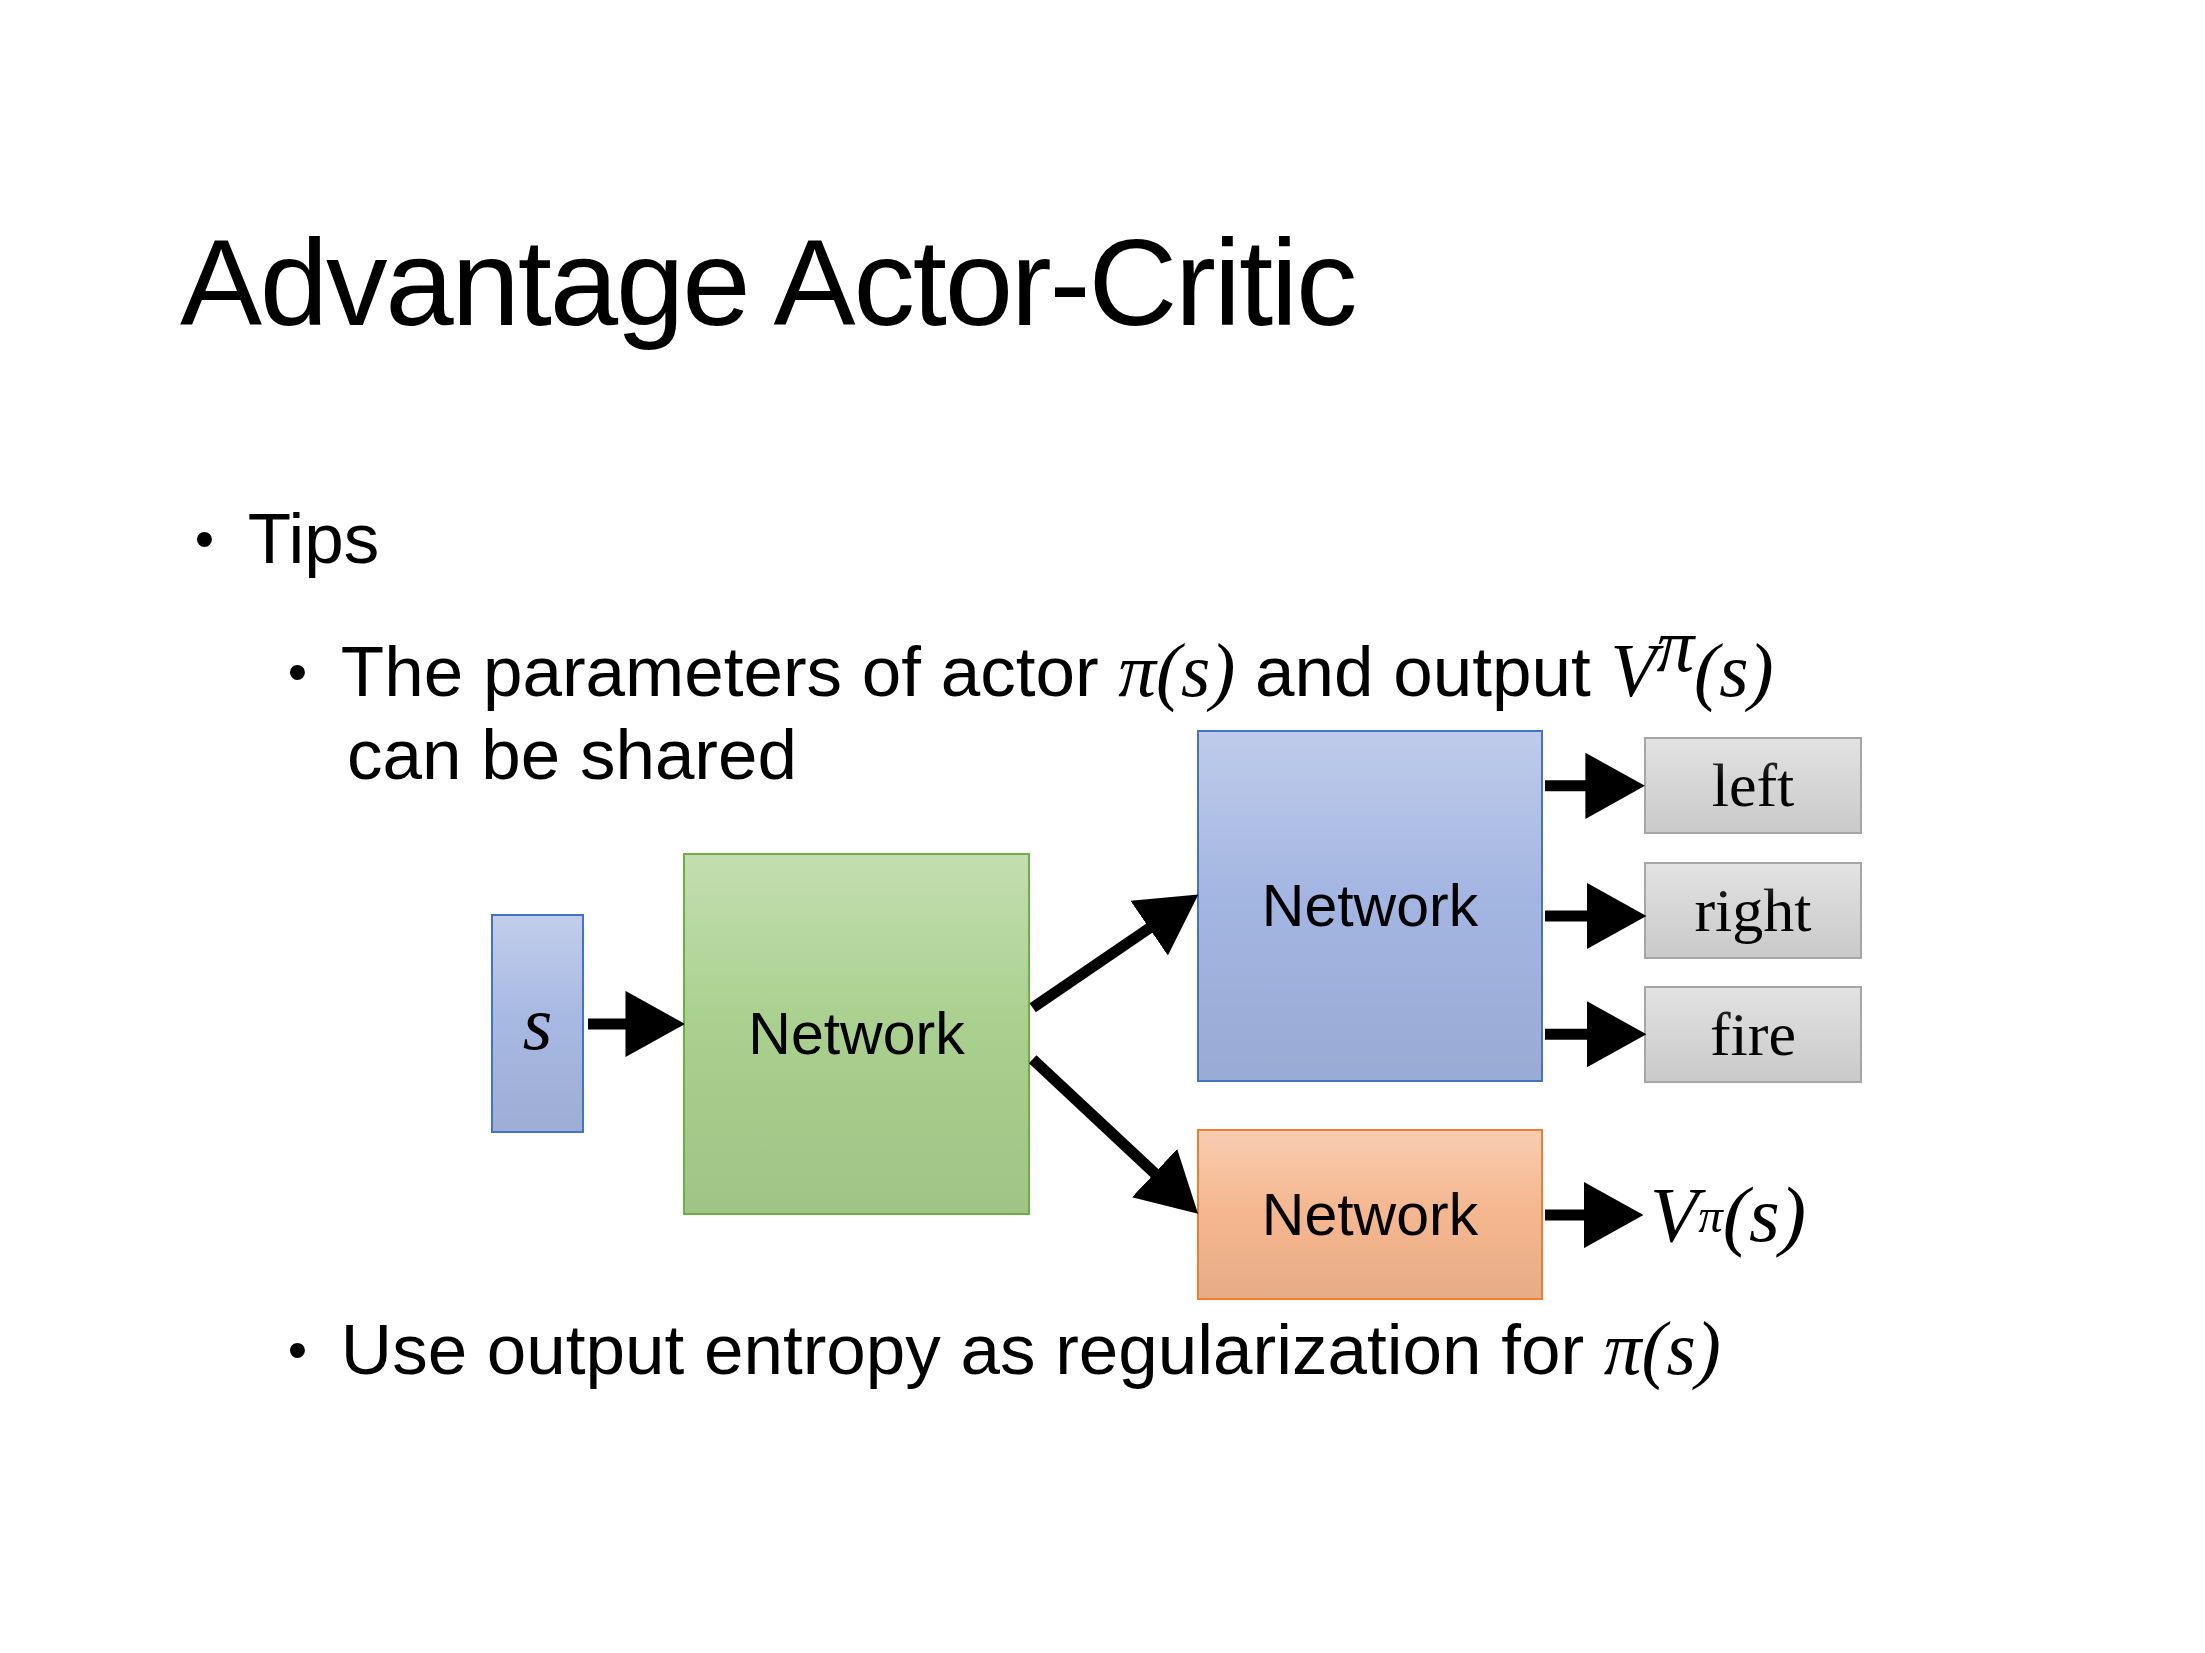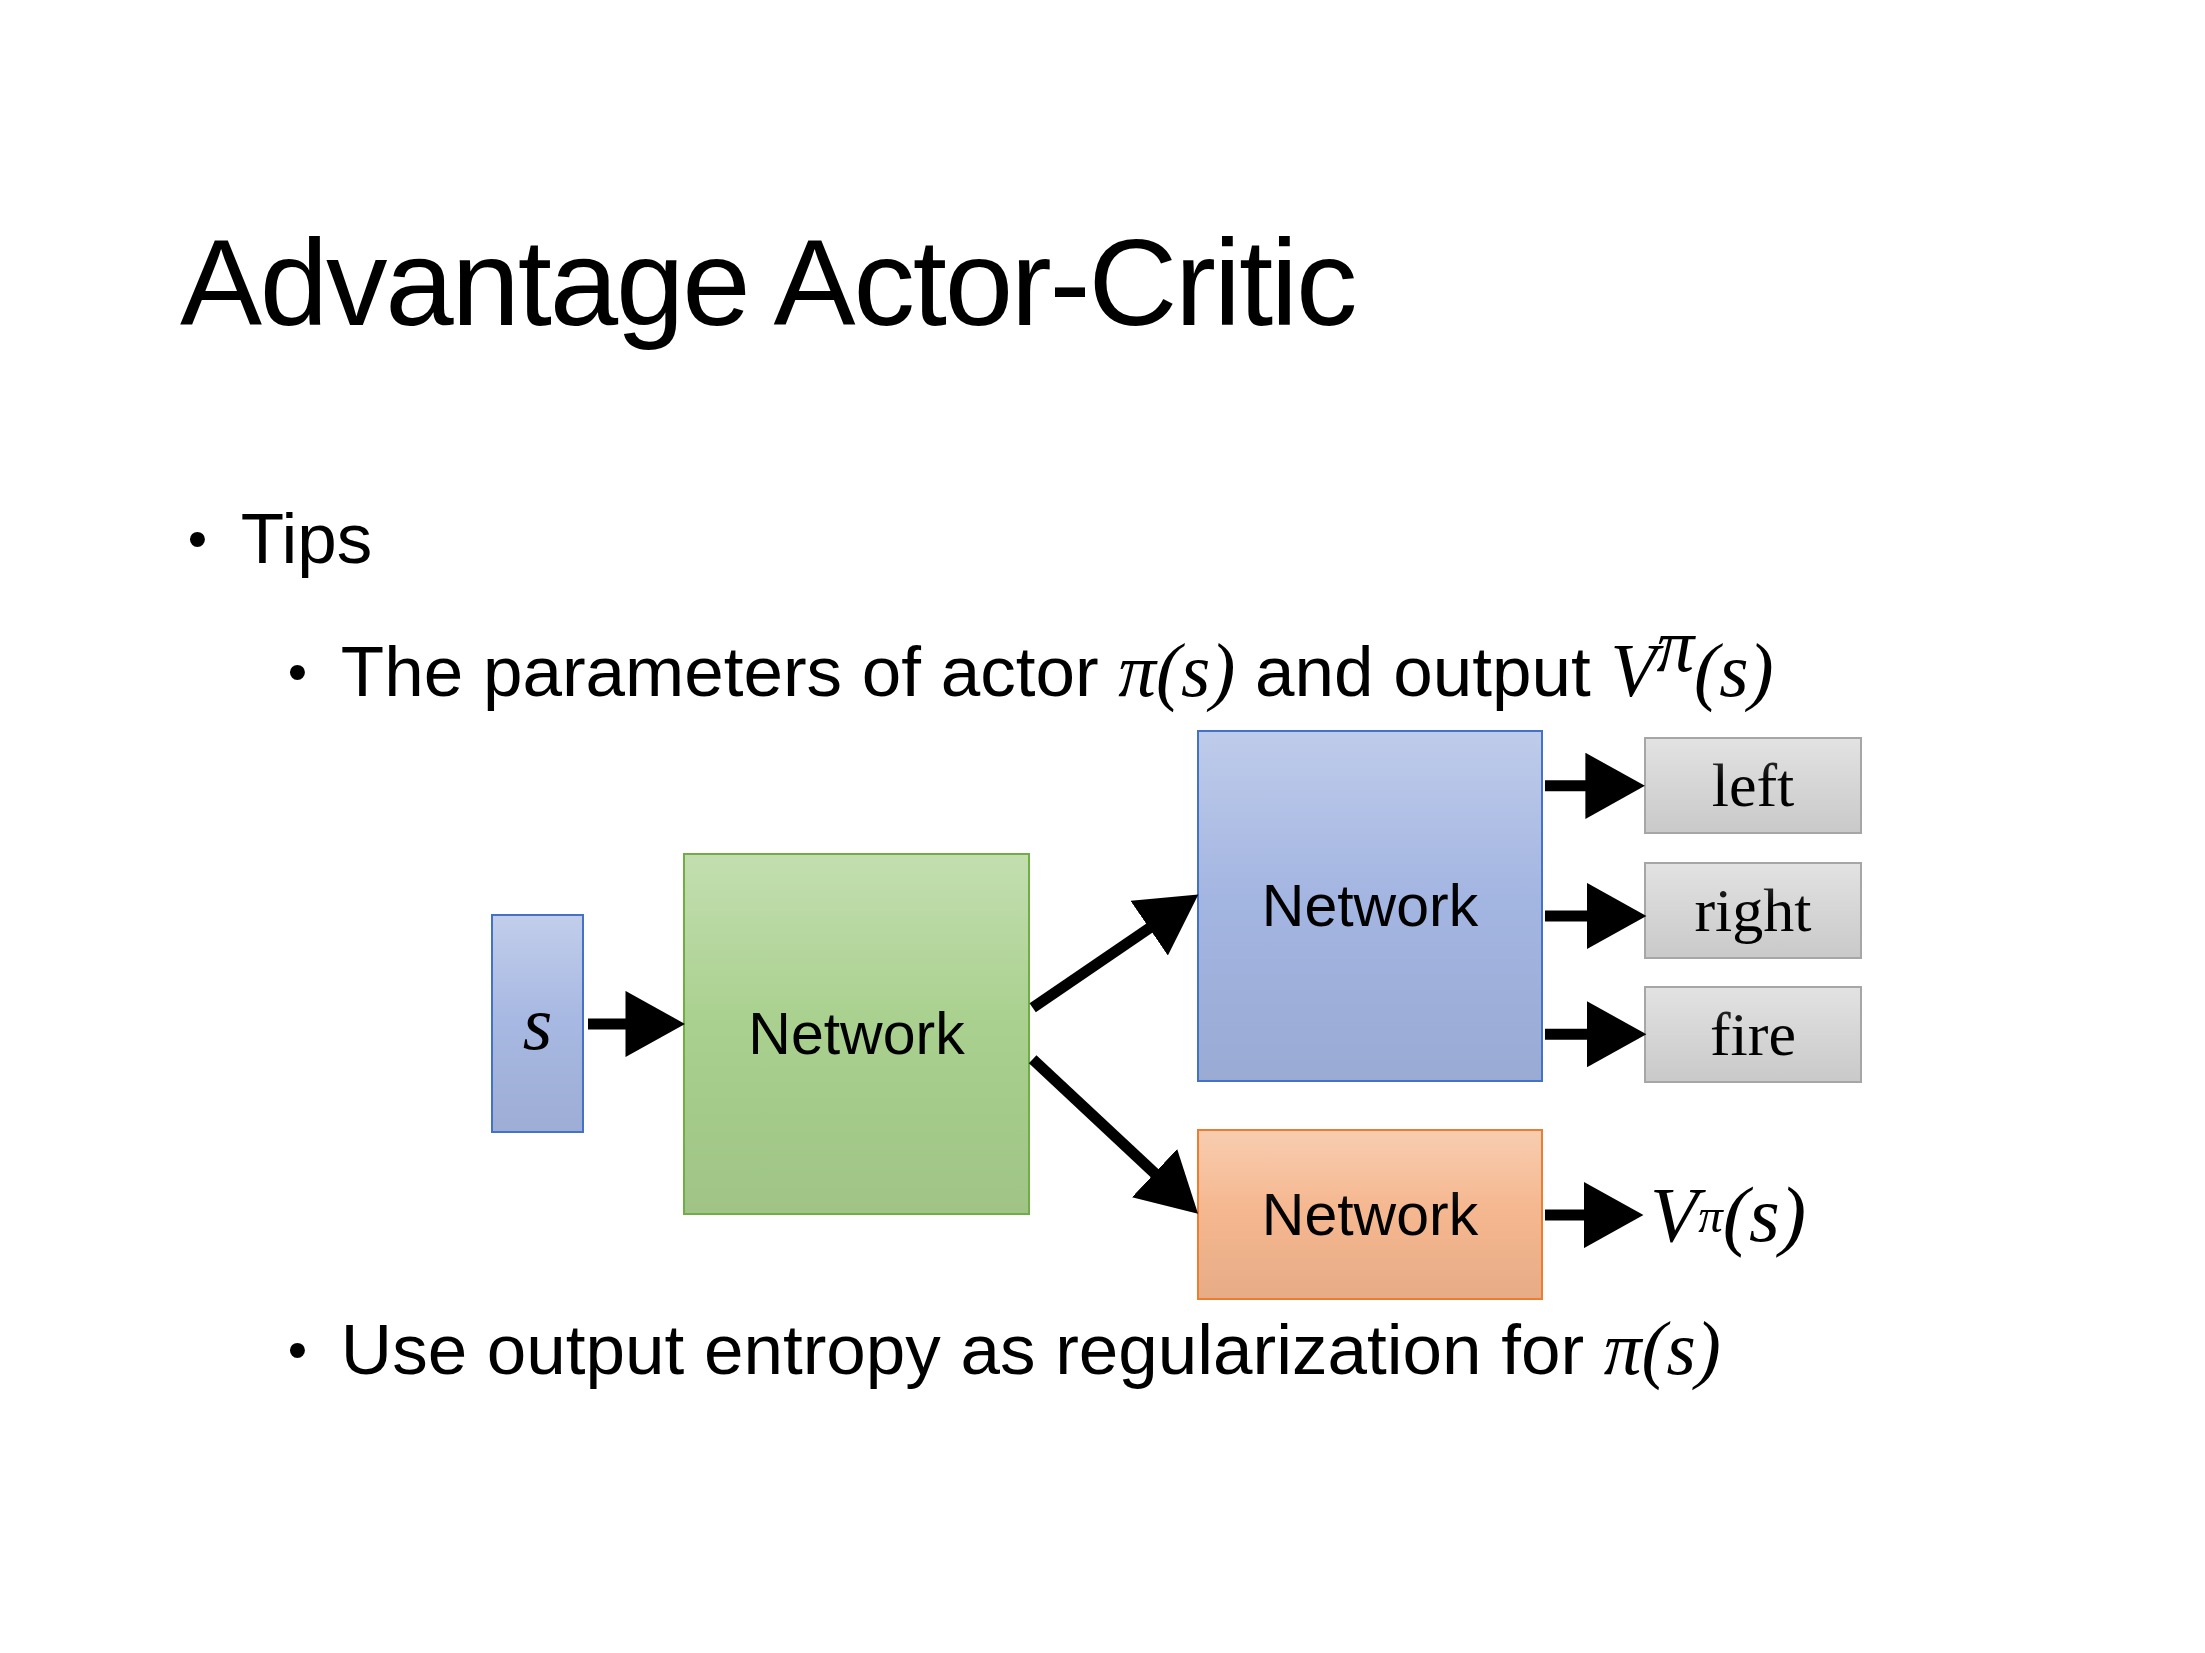--- a/index.html
+++ b/index.html
@@ -40,28 +40,31 @@
   .critic-out sup{font-size:.62em;}
   svg.arrows{position:absolute;left:0;top:0;pointer-events:none;}
 </style>
 </head>
 <body>
 
 <div class="slide">
 
   <div class="title">Advantage Actor-Critic</div>
 
-  <div class="line" style="left:185px;top:462px;">
+  <div class="line" style="left:192px;top:462px;">
     <span class="bullet">•</span><span>Tips</span>
   </div>
 
   <div class="line" style="left:285px;top:567px;">
     <span class="bullet">•</span><span>The parameters of actor </span><span class="math">π(s)</span><span>  and output </span><span class="math">V</span><sup class="math">π</sup><span class="math">(s)</span>
   </div>
 
+  <div class="line" style="left:347px;top:678px;">
+    <span>can be shared</span>
+  </div>
 
   <div class="line" style="left:285px;top:1270px;">
     <span class="bullet">•</span><span>Use output entropy as regularization for </span><span class="math">π(s)</span>
   </div>
 
 
   <div class="box" style="left: 491px; top: 878px; width: 93px; height: 219px; border: 2.2px solid rgb(68, 114, 196); background-color: rgb(167, 184, 226);">
     <span class="state-label">s</span>
   </div>
 

